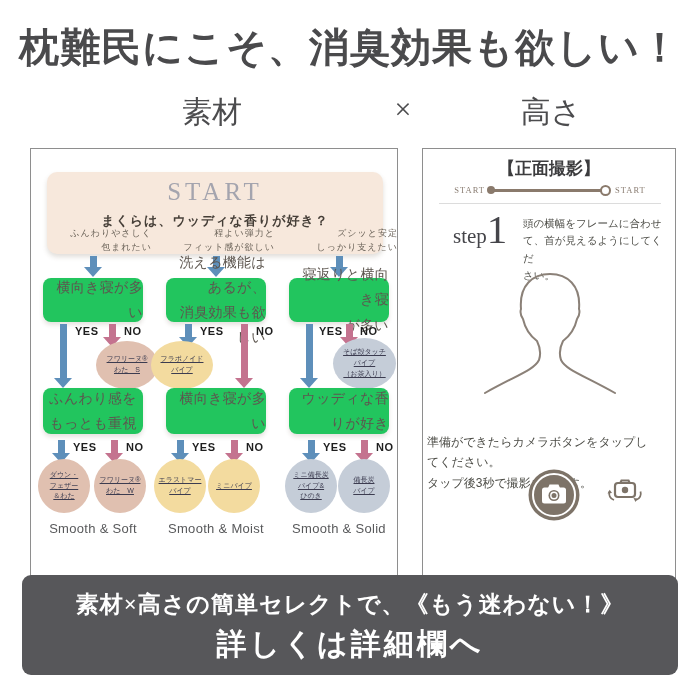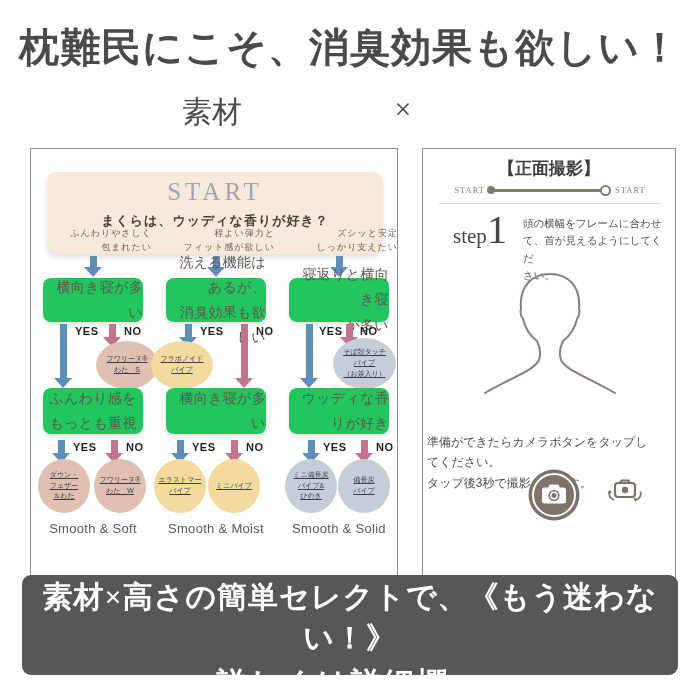--- a/index.html
+++ b/index.html
@@ -61,32 +61,33 @@
   .step-word{font-size:21px}
   .step-num{font-size:41px;line-height:1}
   .step-text{position:absolute;left:100px;top:66px;width:142px;font-size:10.5px;line-height:1.65;color:#4c4c46}
   .instruction{position:absolute;left:4px;top:283px;width:230px;font-size:12px;line-height:1.7;color:#4c4c46}
   .head-svg{position:absolute;left:56px;top:120px}
   .cam-btn{position:absolute;left:105px;top:320px;cursor:pointer}
   .flip-btn{position:absolute;left:183px;top:328px;cursor:pointer}
 
   .banner{position:absolute;left:22px;top:575px;width:656px;height:100px;background:#57575a;border-radius:9px;
           color:#fff;text-align:center;font-family:"Liberation Serif","DejaVu Serif",serif;font-weight:600}
-  .banner-l1{font-size:30px;padding-top:2px;letter-spacing:1px}
+  .banner-l1{font-size:23px;padding-top:14px;letter-spacing:1px}
   .banner-l2{font-size:30px;margin-top:4px;letter-spacing:3px}
 </style>
 </head>
 <body>
 
 <div class="page">
 
   <h1 class="title">枕難民にこそ、消臭効果も欲しい！</h1>
 
   <div class="axis" style="left:152px;width:120px">素材</div>
   <div class="axis" style="left:373px;width:60px">×</div>
+  <div class="axis" style="left:491px;width:120px">高さ</div>
 
   <section class="panel left">
 
     <div class="startbox">
       <div class="start-word serif">START</div>
       <div class="start-q">まくらは、ウッディな香りが好き？</div>
       <div class="branch preline" style="left:-15px">ふんわりやさしく
 包まれたい</div>
       <div class="branch preline" style="left:108px">程よい弾力と
 フィット感が欲しい</div>

